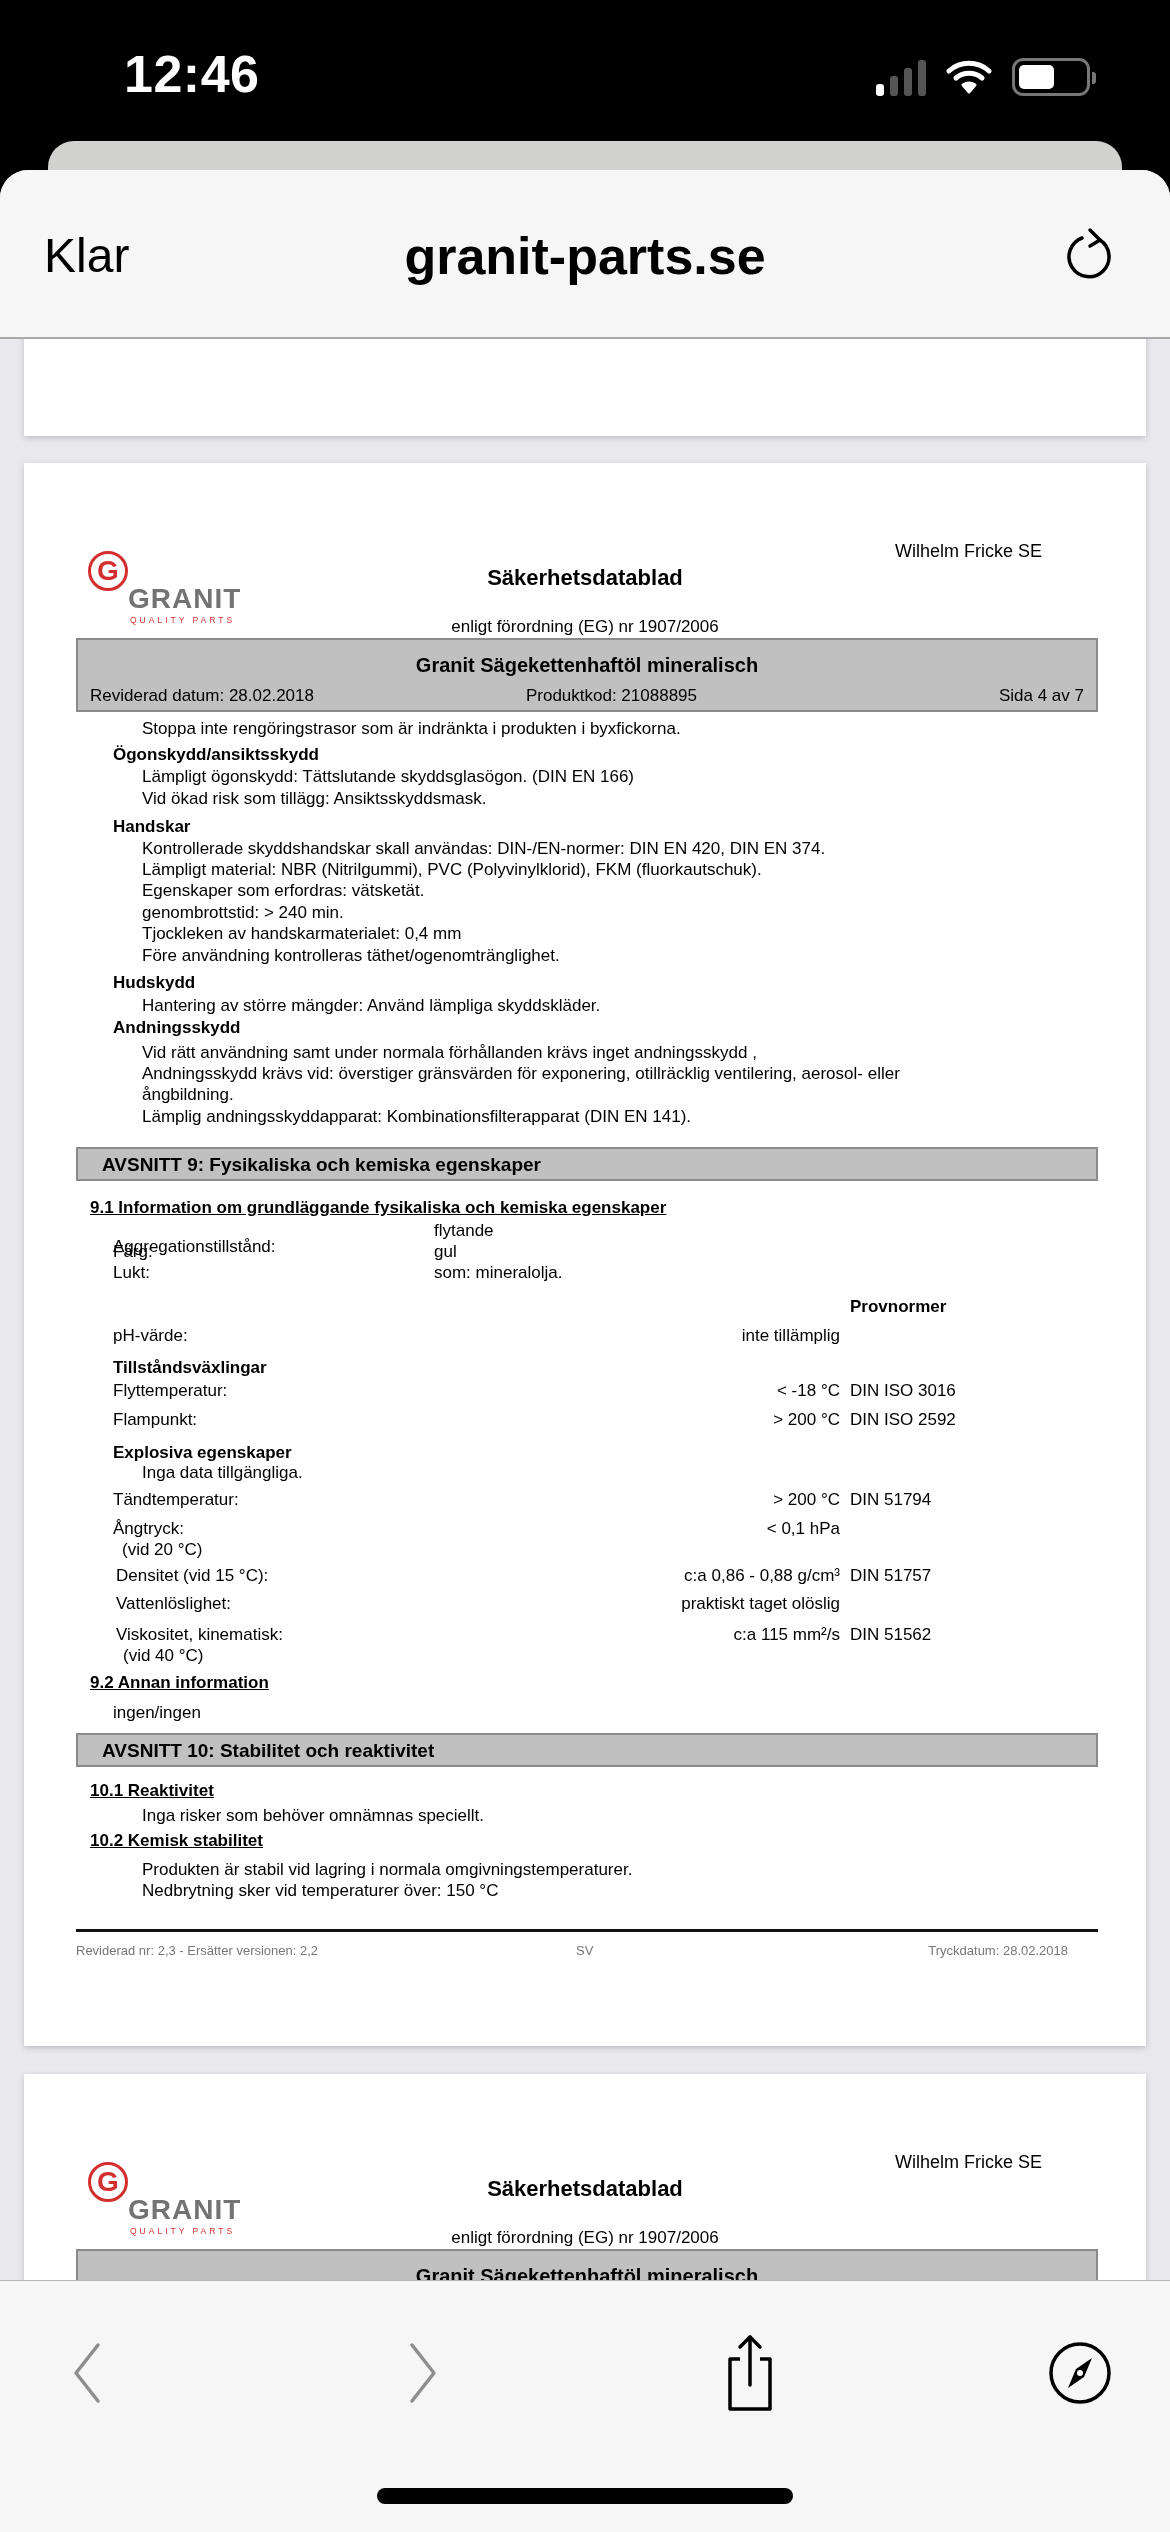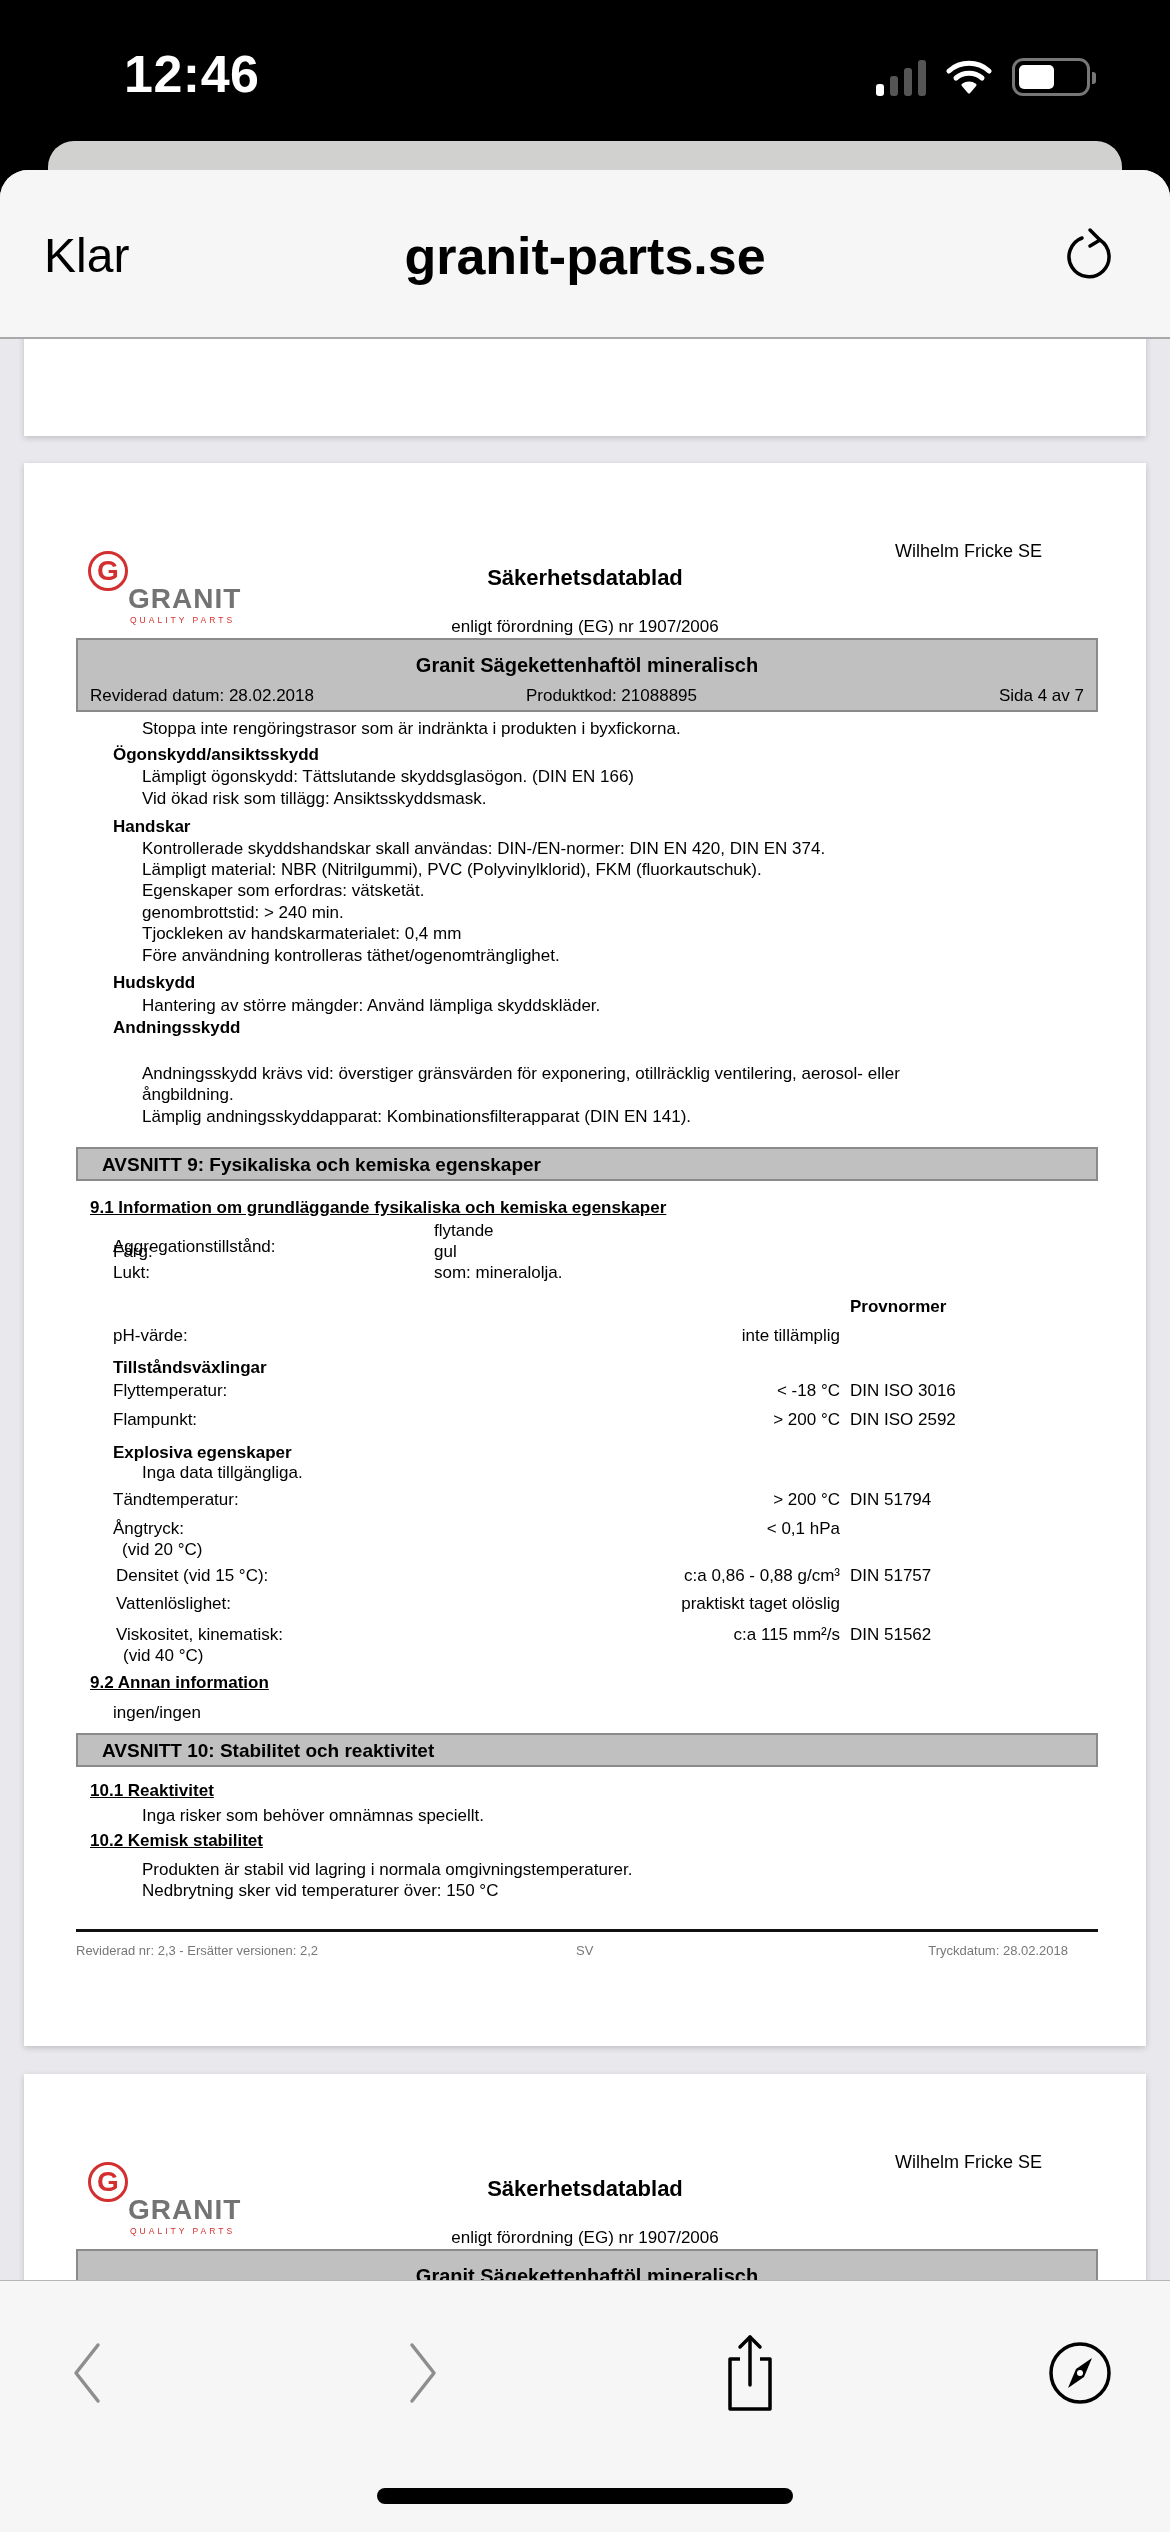--- a/index.html
+++ b/index.html
@@ -144,20 +144,21 @@
         <div class="line i1" style="top:397px">Lämpligt material: NBR (Nitrilgummi), PVC (Polyvinylklorid), FKM (fluorkautschuk).</div>
         <div class="line i1" style="top:418px">Egenskaper som erfordras: vätsketät.</div>
         <div class="line i1" style="top:440px">genombrottstid: &gt; 240 min.</div>
         <div class="line i1" style="top:461px">Tjockleken av handskarmaterialet: 0,4 mm</div>
         <div class="line i1" style="top:483px">Före användning kontrolleras täthet/ogenomtränglighet.</div>
 
         <div class="line i0 b" style="top:510px">Hudskydd</div>
         <div class="line i1" style="top:533px">Hantering av större mängder: Använd lämpliga skyddskläder.</div>
 
         <div class="line i0 b" style="top:555px">Andningsskydd</div>
+        <div class="line i1" style="top:580px">Vid rätt användning samt under normala förhållanden krävs inget andningsskydd ,</div>
         <div class="line i1" style="top:601px">Andningsskydd krävs vid: överstiger gränsvärden för exponering, otillräcklig ventilering, aerosol- eller</div>
         <div class="line i1" style="top:622px">ångbildning.</div>
         <div class="line i1" style="top:644px">Lämplig andningsskyddapparat: Kombinationsfilterapparat (DIN EN 141).</div>
 
         <div class="sec-bar" style="top:684px">AVSNITT 9: Fysikaliska och kemiska egenskaper</div>
         <div class="line u" style="left:66px; top:735px">9.1 Information om grundläggande fysikaliska och kemiska egenskaper</div>
 
         <div class="prop-label" style="top:774px; left:66px; padding-left:23px">Aggregationstillstånd:</div>
         <div class="prop-value-l" style="top:758px">flytande</div>
         <div class="prop-label" style="top:779px">Färg:</div>

